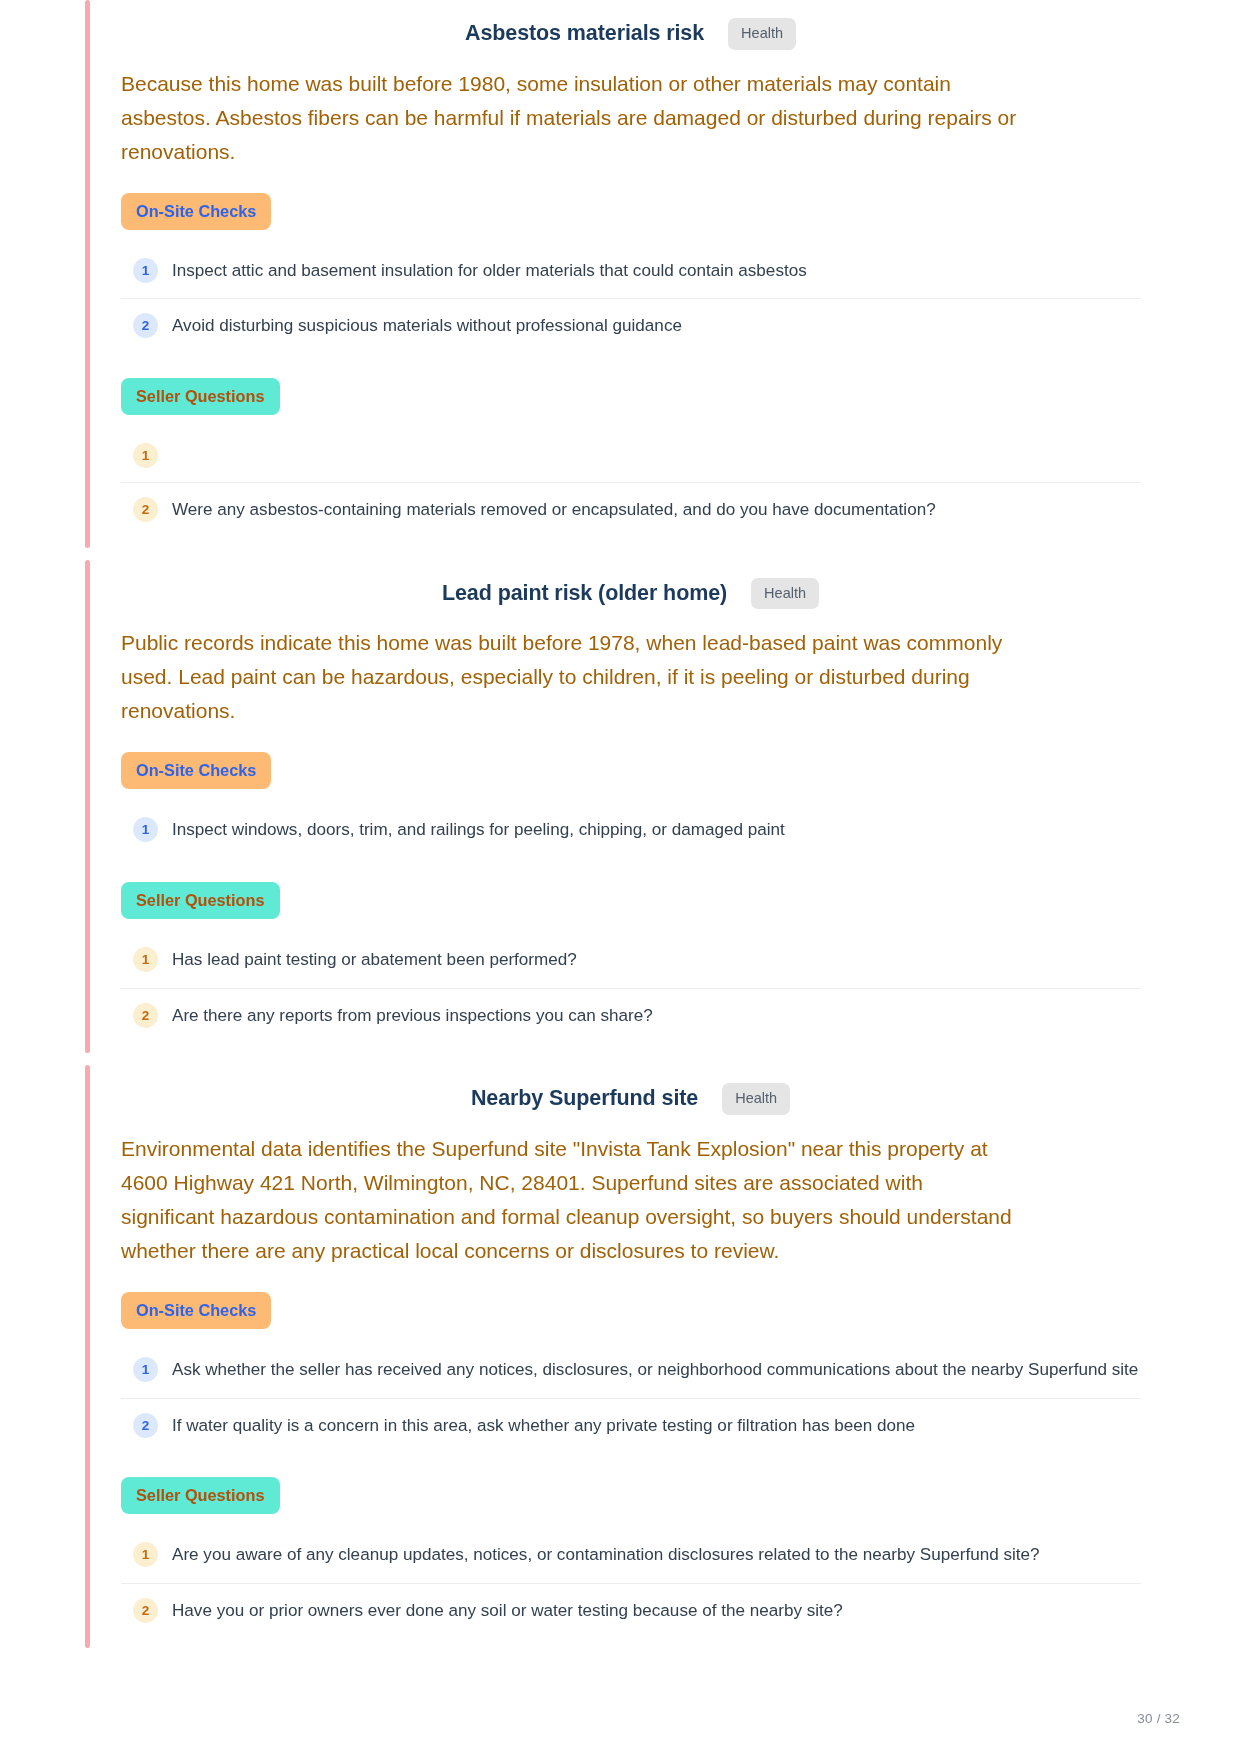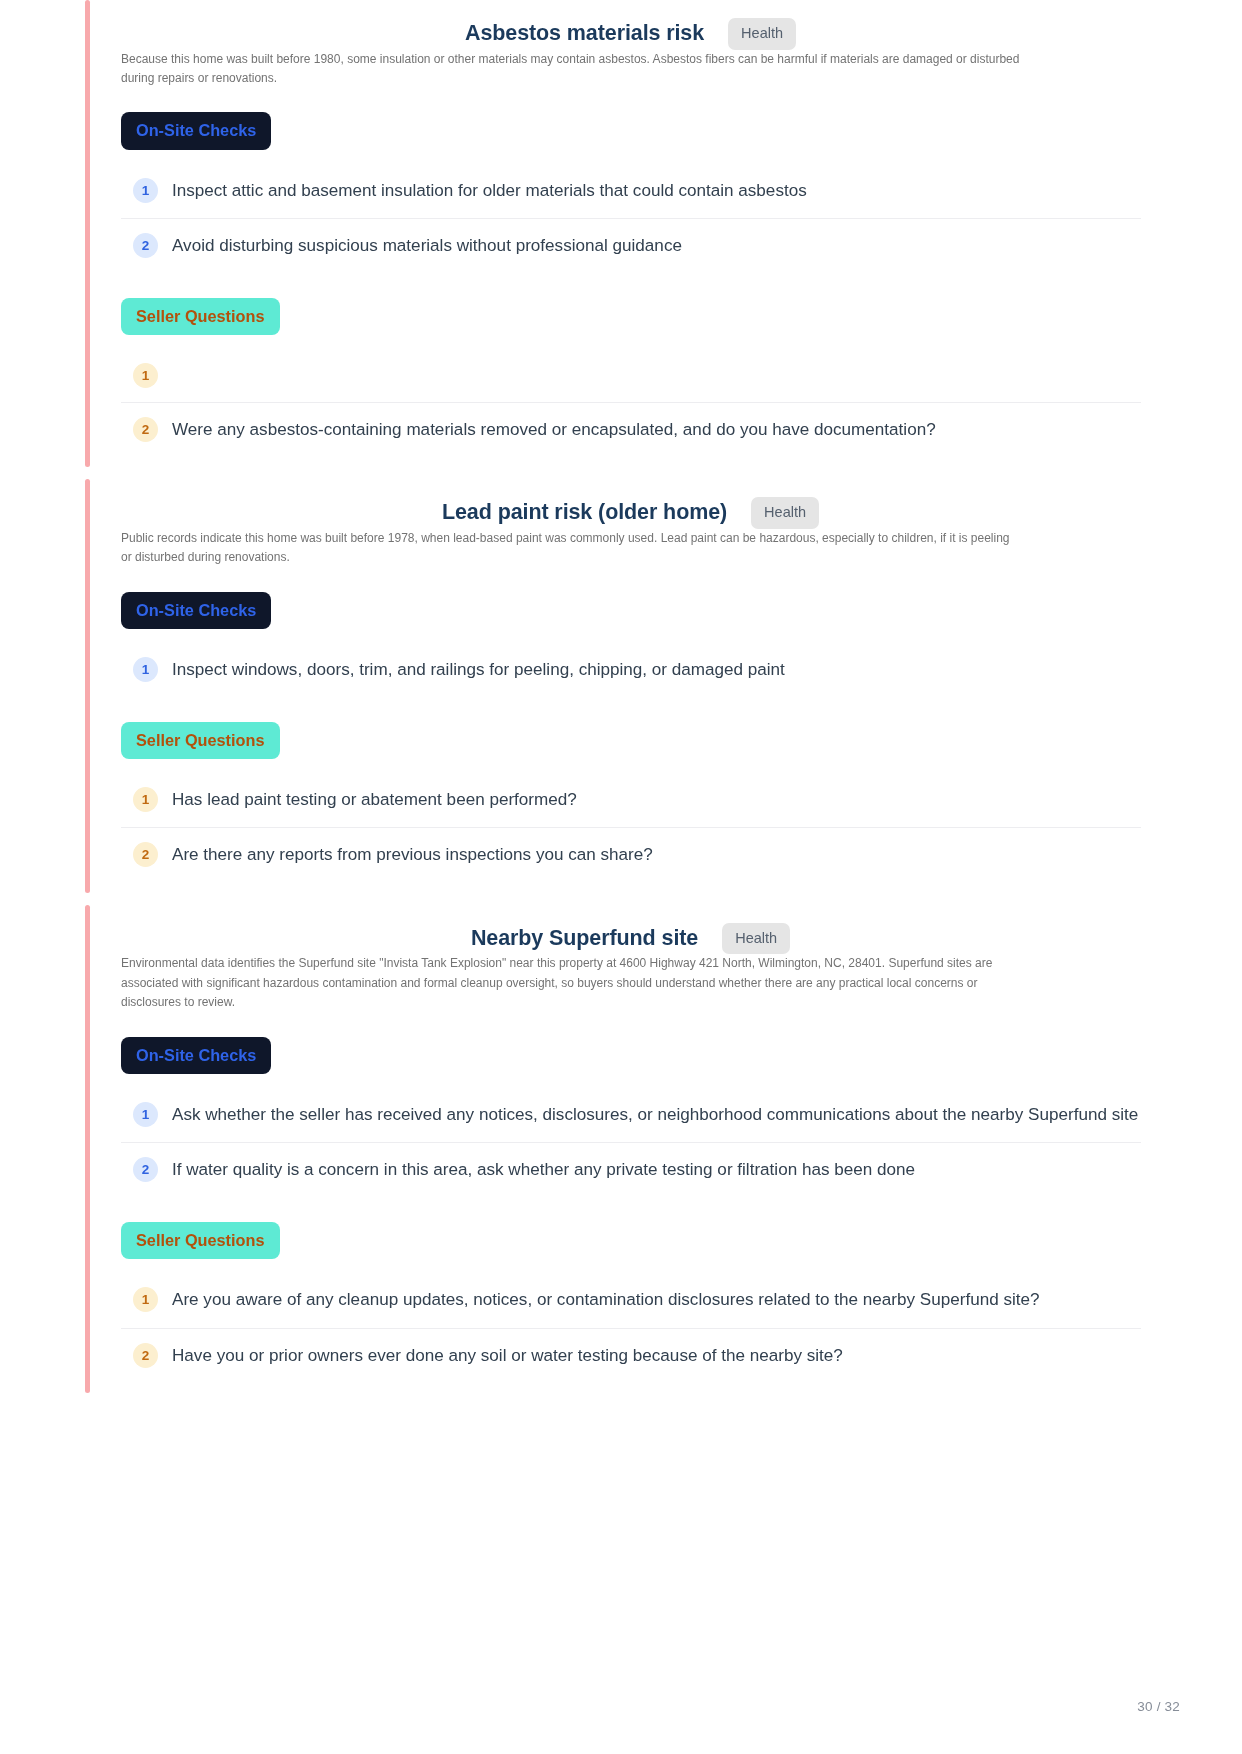--- a/index.html
+++ b/index.html
@@ -66,40 +66,41 @@
     color: #55606e;
     font-size: 14.5px;
     line-height: 1;
     padding: 8px 13px 9px;
     border-radius: 7px;
     margin-right: 102px;
     white-space: nowrap;
   }
 
   .risk-desc {
-    font-size: 12px;
+    margin-top: 17px;
+    font-size: 21px;
     line-height: 1.62;
-    color: #737373;
+    color: #a16207;
     max-width: 900px;
     margin-right: 100px;
   }
 
   
   .pill {
     display: inline-block;
     font-size: 16.3px;
     font-weight: 700;
     line-height: 1;
     padding: 10px 15px 11px;
     border-radius: 8px;
     margin-top: 24px;
     margin-bottom: 6px;
   }
   .pill.checks {
-    background: #0f172a;
+    background: #fdba74;
     color: #2f63e8;
   }
   .pill.seller {
     background: #5eead4;
     color: #b3510c;
   }
 
   
   .item-list { margin-top: 8px; }
 
@@ -132,21 +133,21 @@
     font-size: 17.1px;
     line-height: 1.55;
     color: #32404f;
     padding-top: 1px;
   }
 
   
   .page-footer {
     position: absolute;
     right: 62px;
-    bottom: 40px;
+    bottom: 28px;
     font-size: 13.5px;
     color: #868d98;
     letter-spacing: 0.2px;
   }
 </style>
 </head>
 <body>
 
 <div class="page">
 

